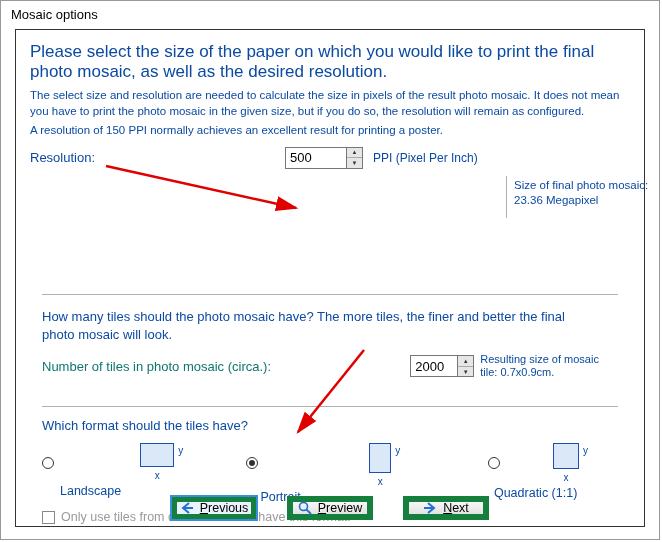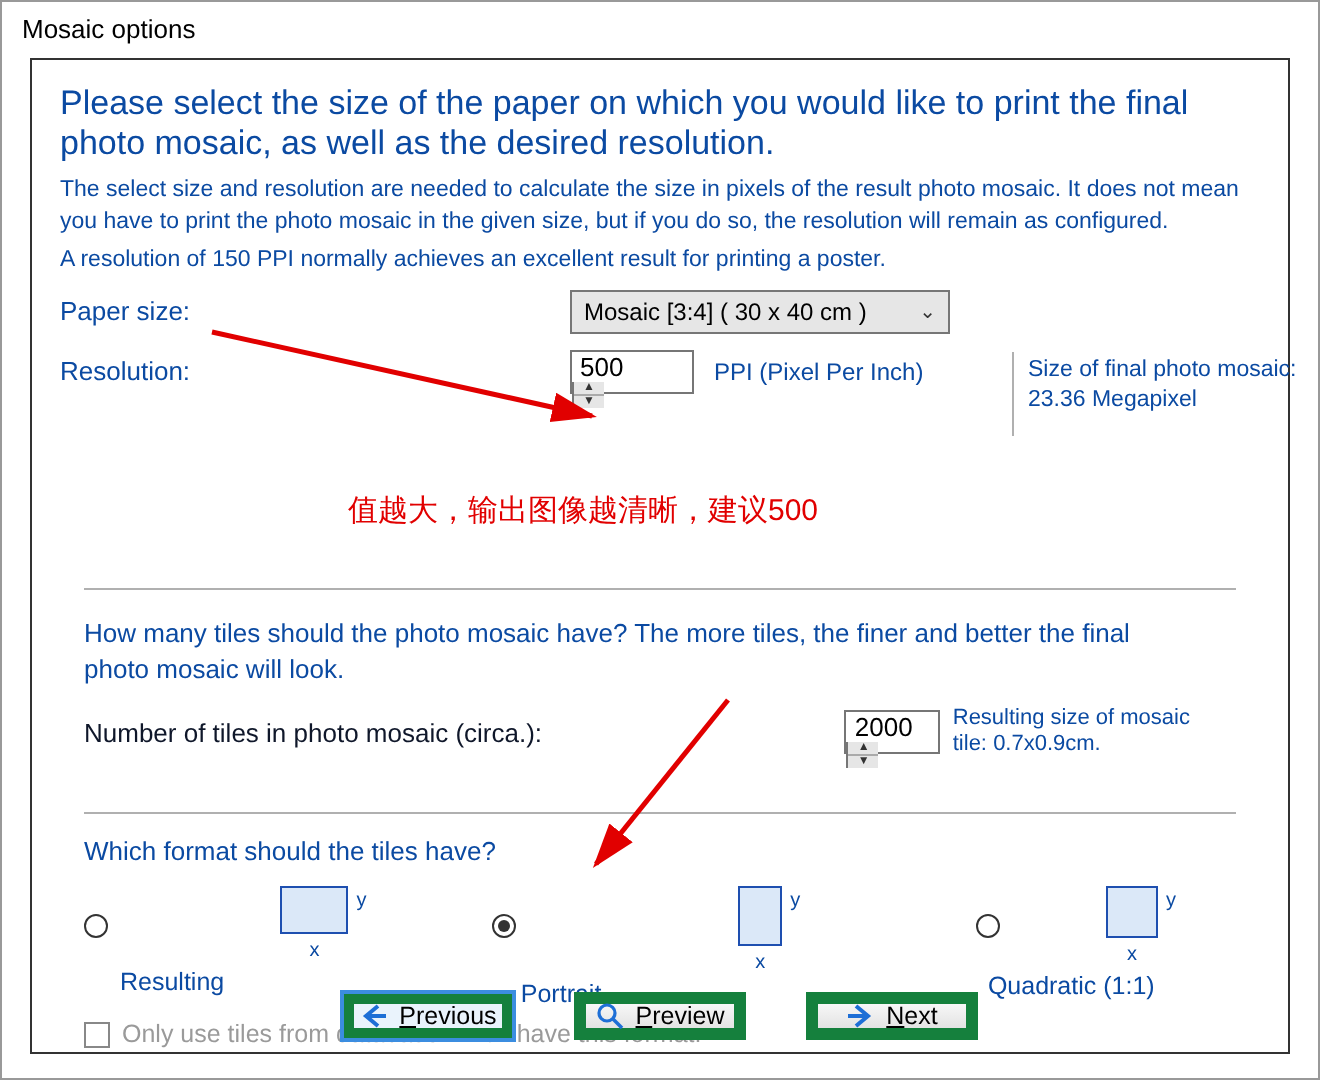--- a/index.html
+++ b/index.html
@@ -68,21 +68,20 @@
       width: 1px;
       height: 42px;
       background: #b0b0b0;
     }
     .res-row { margin-top: 8px; }
     .spinner {
       display: inline-flex;
       align-items: stretch;
       height: 22px;
       border: 1px solid #767676;
-      flex-direction: column;
     }
     .spinner input {
       border: none;
       width: 60px;
       font-size: 13px;
       padding: 0 4px;
       outline: none;
     }
     .spinner .btns {
       display: flex;
@@ -119,21 +118,21 @@
       right: 26px;
     }
     .hr1 { top: 264px; }
     .hr2 { top: 376px; }
     .section2 {
       position: absolute;
       left: 26px; right: 44px;
       top: 278px;
     }
     .tiles-row { margin-top: 10px; display:flex; align-items:center;}
-    .tiles-label { width: 400px; color:#0f172a; font-size:13px;}
+    .tiles-label { width: 400px; color:#0f766e; font-size:13px;}
     .spinner2 input { width: 46px; }
     .result-tile {
       color: #0b4aa2;
       font-size: 11px;
       line-height: 1.2;
       margin-left: 6px;
       width: 130px;
     }
     .section3 {
       position: absolute;
@@ -215,27 +214,20 @@
 
 <div class="window">
   <div class="titlebar">Mosaic options</div>
 
   <div class="content-border">
 
     <div class="intro-bold">Please select the size of the paper on which you would like to print the final photo mosaic, as well as the desired resolution.</div>
     <div class="intro-small">The select size and resolution are needed to calculate the size in pixels of the result photo mosaic. It does not mean you have to print the photo mosaic in the given size, but if you do so, the resolution will remain as configured.</div>
     <div class="intro-small">A resolution of 150 PPI normally achieves an excellent result for printing a poster.</div>
 
-    <div class="row paper-row">
-      <div class="label paper-label">Paper size:</div>
-      <div class="select">
-        <span>Mosaic [3:4]   ( 30 x 40 cm )</span>
-        <span class="chev">⌄</span>
-      </div>
-    </div>
 
     <div class="side-sep"></div>
     <div class="side-info">
       <div>Size of final photo mosaic:</div>
       <div>23.36 Megapixel</div>
     </div>
 
     <div class="row res-row">
       <div class="label paper-label">Resolution:</div>
       <div class="spinner">
@@ -252,21 +244,20 @@
       <svg width="200" height="60">
         <defs>
             <marker id="ah1" markerWidth="10" markerHeight="10" refX="8" refY="3" orient="auto">
               <path d="M0,0 L9,3 L0,6 Z" fill="#e10000"></path>
             </marker>
           </defs>
         <line x1="0" y1="0" x2="190" y2="42" stroke="#e10000" stroke-width="2.5" marker-end="url(#ah1)"></line>
       </svg>
     </div>
 
-    <div class="annotation">值越大，输出图像越清晰，建议500</div>
 
     <hr class="hr hr1">
 
     <div class="section2">
       <div class="label" style="line-height:1.35;">How many tiles should the photo mosaic have? The more tiles, the finer and better the final photo mosaic will look.</div>
       <div class="tiles-row">
         <div class="tiles-label">Number of tiles in photo mosaic (circa.):</div>
         <div class="spinner spinner2">
           <input value="2000" style="">
           <div class="btns">
@@ -297,21 +288,21 @@
     <div class="section3">
       <div class="label">Which format should the tiles have?</div>
       <div class="formats">
         <div class="fmt landscape">
           <span class="radio"></span>
           <span class="shape-wrap">
             <span class="tile-shape" style="width:34px;height:24px;"></span>
             <span class="yl">y</span>
             <span class="xl">x</span>
           </span>
-          <div class="fmt-label">Resulting</div>
+          <div class="fmt-label">Landscape</div>
         </div>
         <div class="fmt portrait">
           <span class="radio checked"></span>
           <span class="shape-wrap">
             <span class="tile-shape" style="width:22px;height:30px;"></span>
             <span class="yl">y</span>
             <span class="xl">x</span>
           </span>
           <div class="fmt-label" style="margin-left:14px;">Portrait</div>
         </div>

